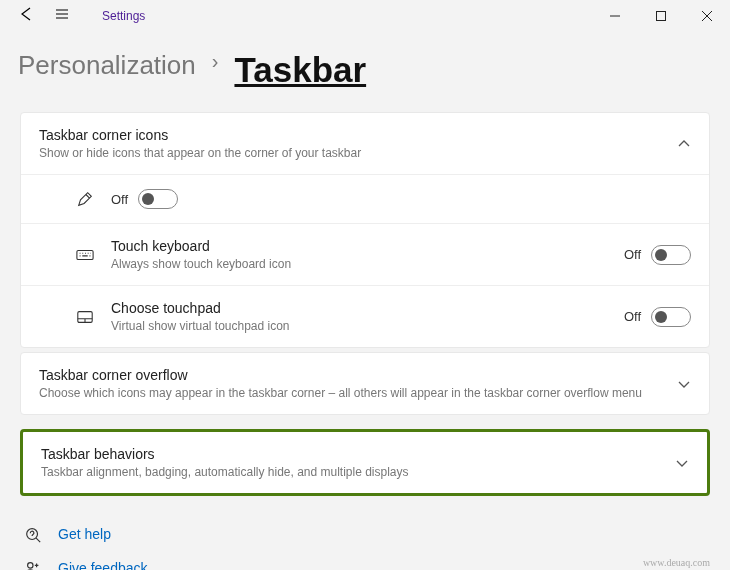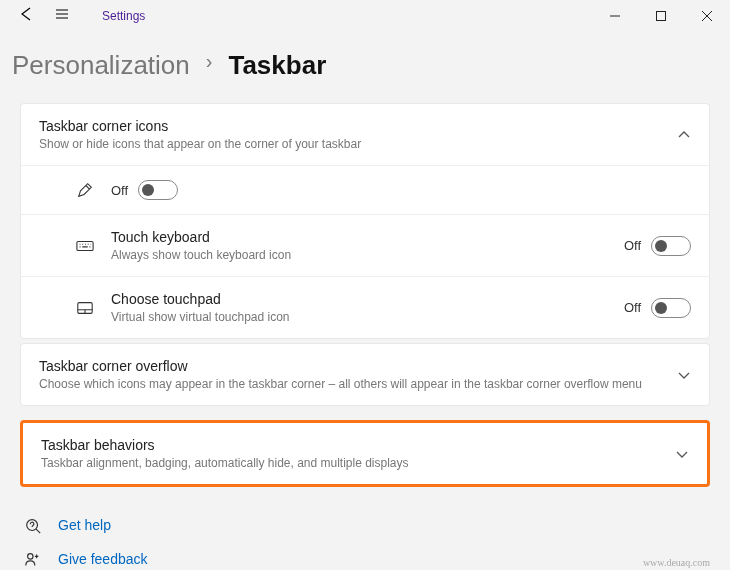--- a/index.html
+++ b/index.html
@@ -27,25 +27,25 @@
     .app-title { font-size: 12px; color: #4c1d95; margin-left: 12px; }
     .win-controls { margin-left: auto; display: flex; }
     .win-btn {
       width: 46px; height: 32px;
       display: flex; align-items: center; justify-content: center;
       color: #222;
     }
     .win-btn svg { width: 10px; height: 10px; }
     .breadcrumb {
       display: flex; align-items: flex-start; gap: 16px;
-      padding: 18px 26px 22px 12px;
+      padding: 18px 26px 22px 18px;
     }
     .crumb-parent { font-size: 26px; color: #777; font-weight: 400; }
     .crumb-sep { font-size: 20px; color: #777; }
-    .crumb-current { font-size: 26px; color: #111; font-weight: 600; }
+    .crumb-current { font-size: 35px; color: #111; font-weight: 600; text-decoration: underline; }
     .content { padding: 0 20px; }
     .card {
       background: #fff;
       border: 1px solid #e8e8e8;
       border-radius: 4px;
       margin-bottom: 4px;
     }
     .card-header {
       display: flex; align-items: center;
       padding: 14px 18px;
@@ -75,21 +75,21 @@
       width: 40px; height: 20px; border-radius: 10px;
       background: #fff; border: 1px solid #888;
       position: relative;
     }
     .toggle::after {
       content: ""; position: absolute;
       width: 12px; height: 12px; border-radius: 50%;
       background: #555; top: 3px; left: 3px;
     }
     .highlighted {
-      border: 3px solid #f97316;
+      border: 3px solid #4d7c0f;
       border-radius: 4px;
     }
     .footer-links { padding: 18px 24px; }
     .footer-link {
       display: flex; gap: 16px;
       padding: 8px 0; font-size: 14px; color: #0067c0;
     }
     .footer-link svg { width: 18px; height: 18px; color: #333; }
     .watermark {
       position: absolute; bottom: 2px; right: 20px;

